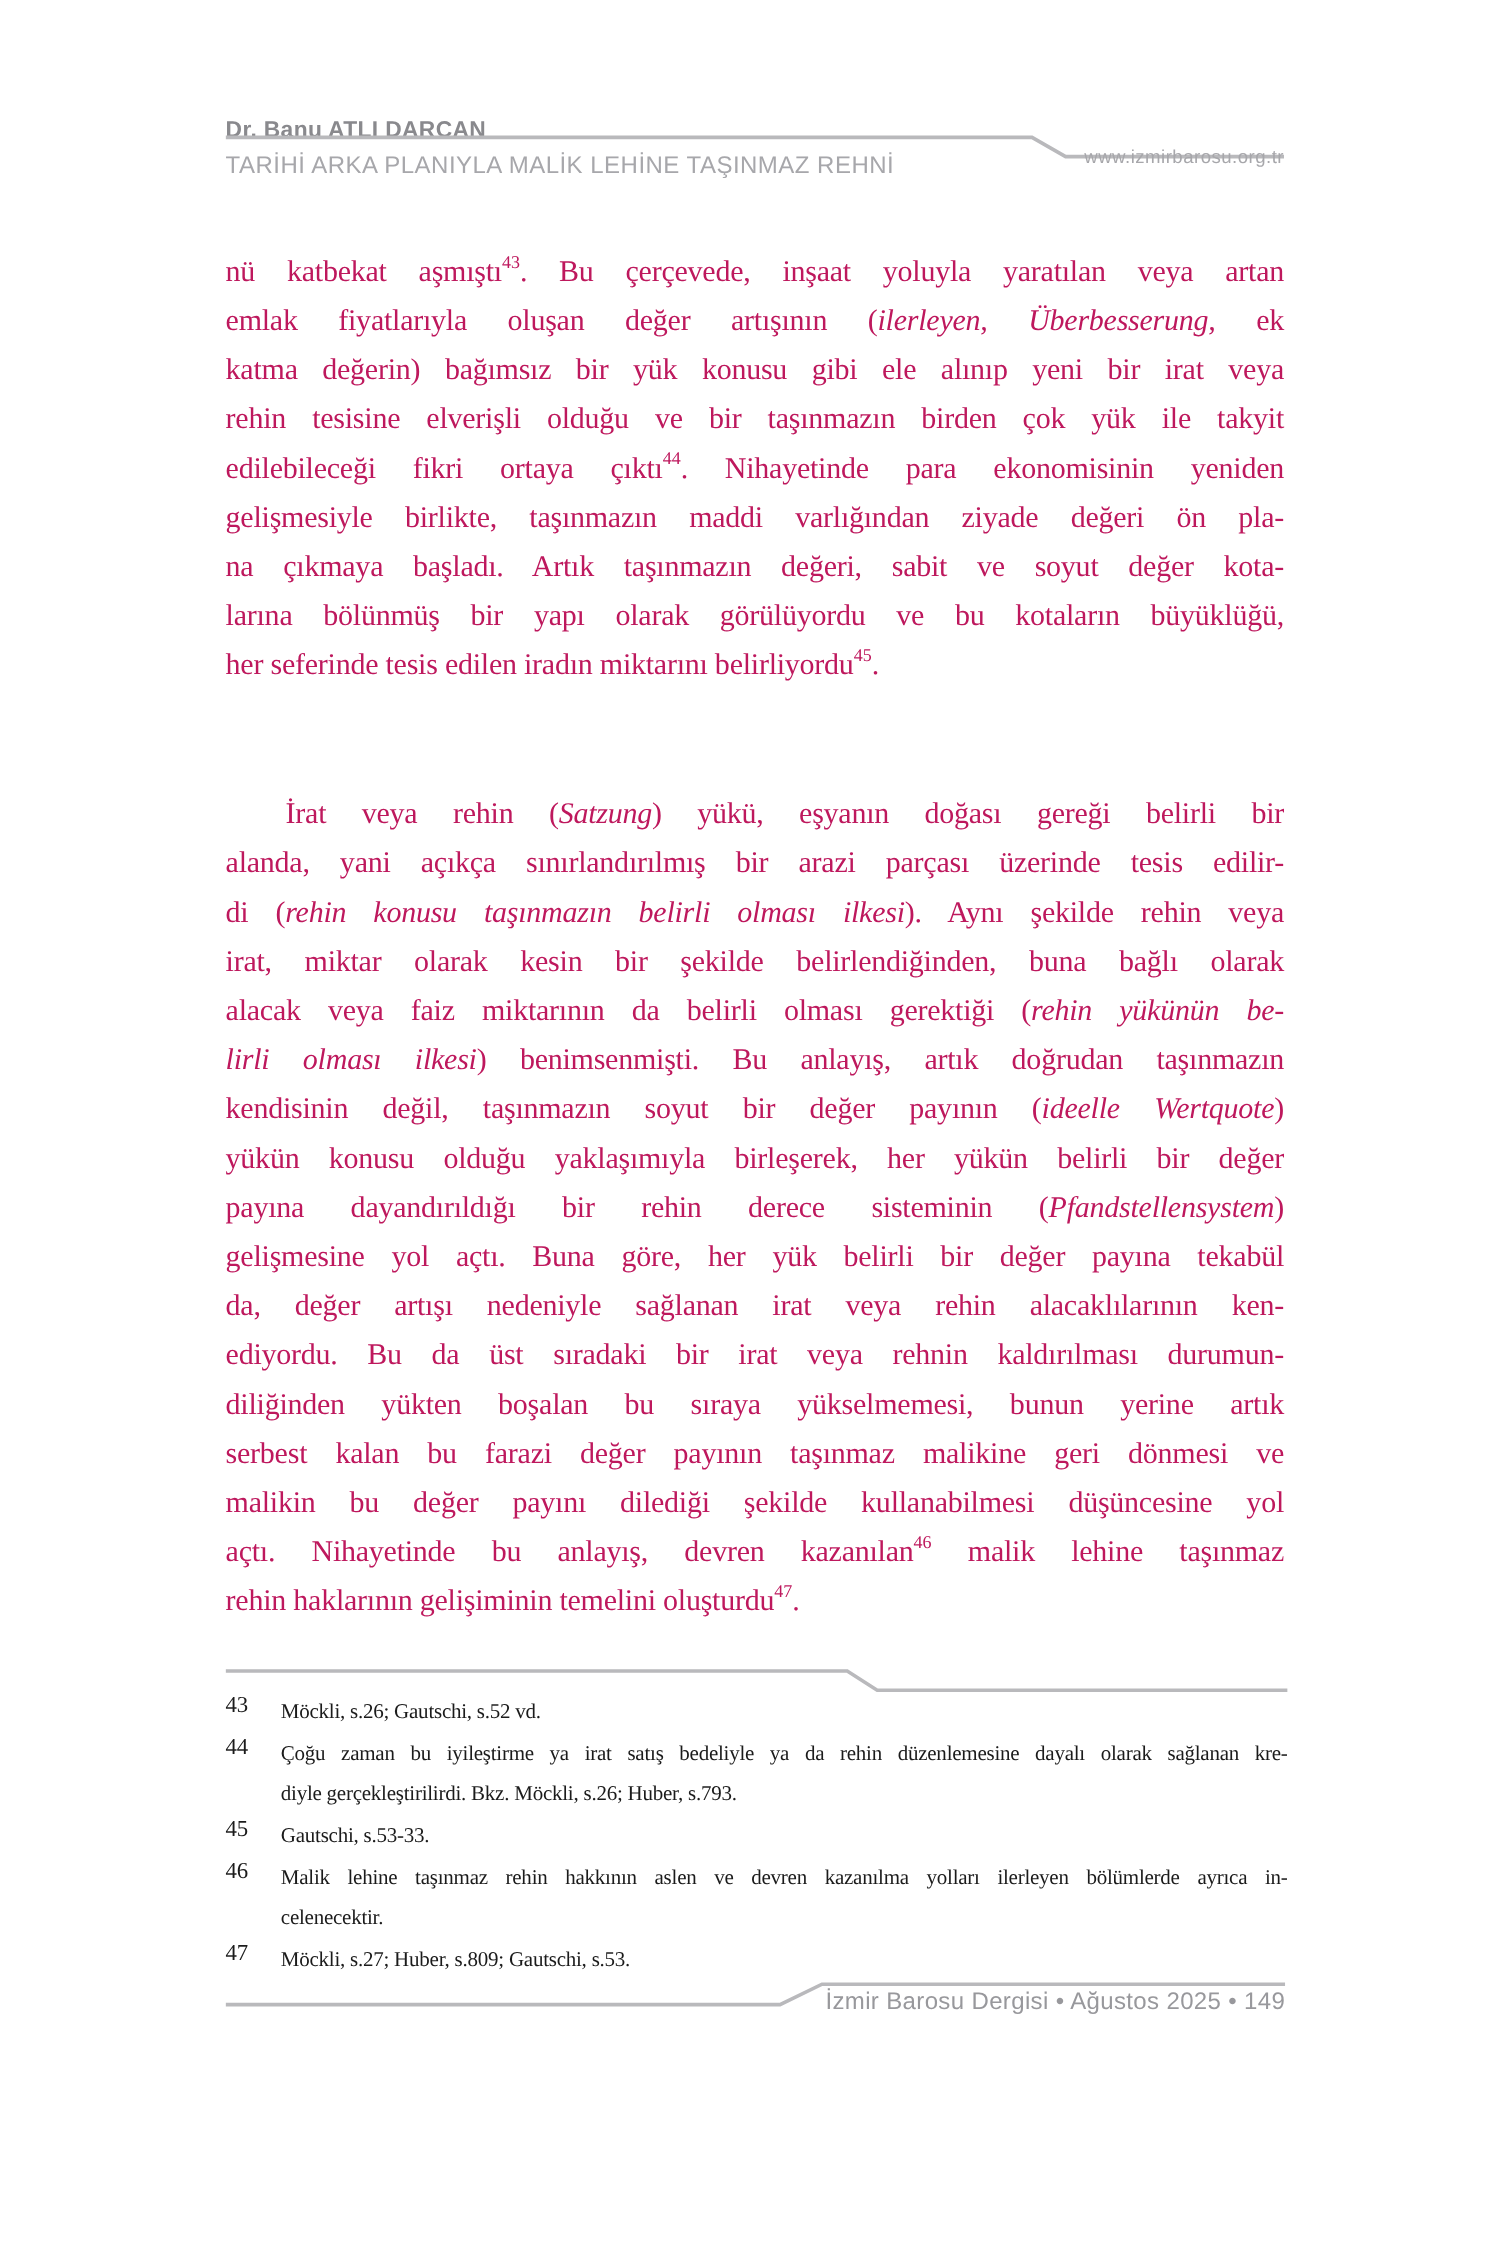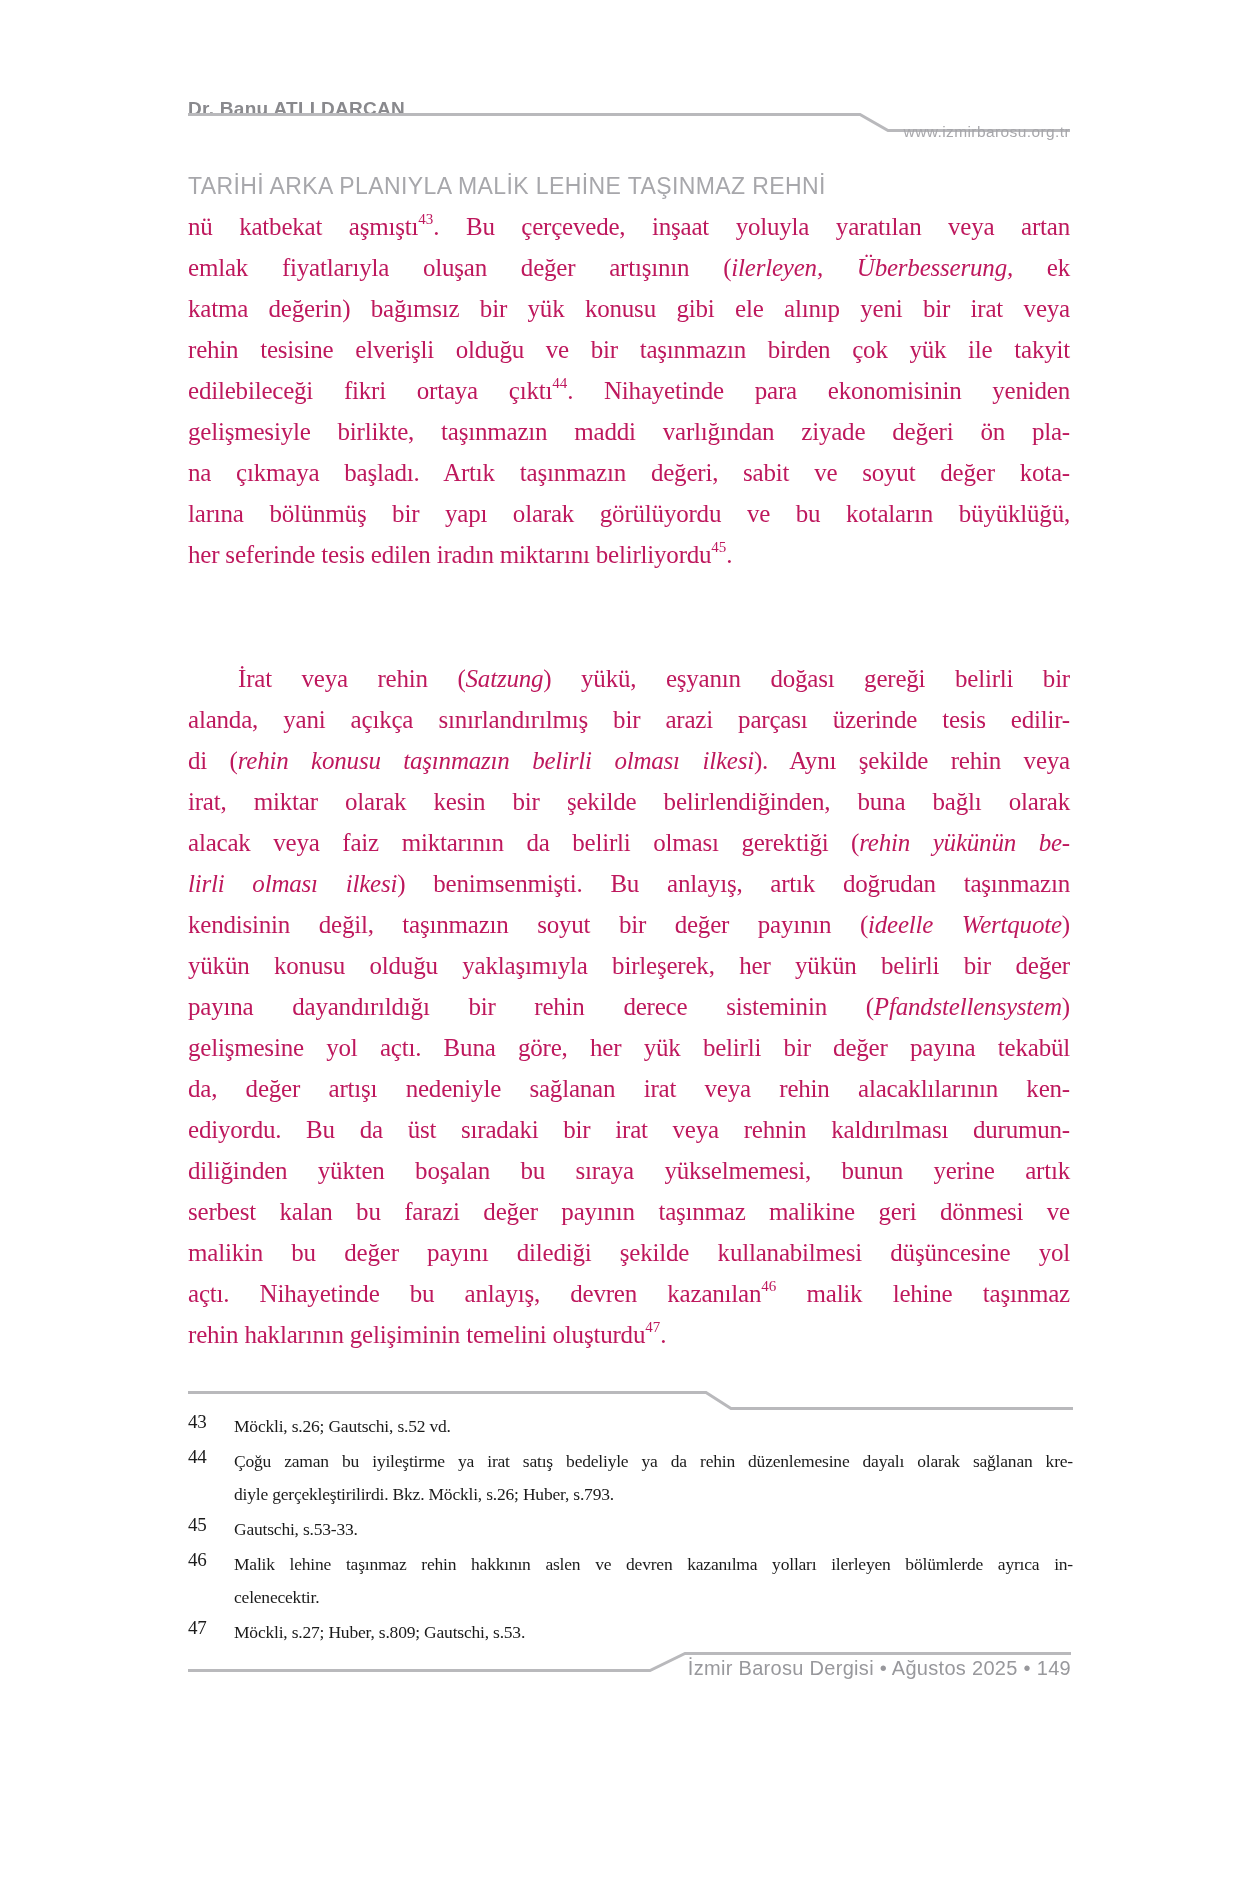--- a/index.html
+++ b/index.html
@@ -16,23 +16,22 @@
     position: absolute; left: 188px; top: 98px;
     font-family: "Liberation Sans", sans-serif;
     font-weight: bold; font-size: 19px; letter-spacing: .3px;
     color: #89898d;
   }
   .hdr-rule, .fn-rule, .ftr-rule { position: absolute; }
   .hdr-rule { left: 188px; top: 112px; }
   .hdr-title {
     position: absolute; left: 188px; top: 127px;
     font-family: "Liberation Sans", sans-serif;
-    font-size: 23px; letter-spacing: .4px;
+    font-size: 20px; letter-spacing: .4px;
     color: #a7a7ab;
-    margin-top: 46px;
   }
   .hdr-site {
     position: absolute; left: 188px; top: 123px; width: 882px;
     text-align: right;
     font-family: "Liberation Sans", sans-serif;
     font-size: 15.5px; letter-spacing: .4px;
     color: #a7a7ab;
   }
   
   .body-text {

